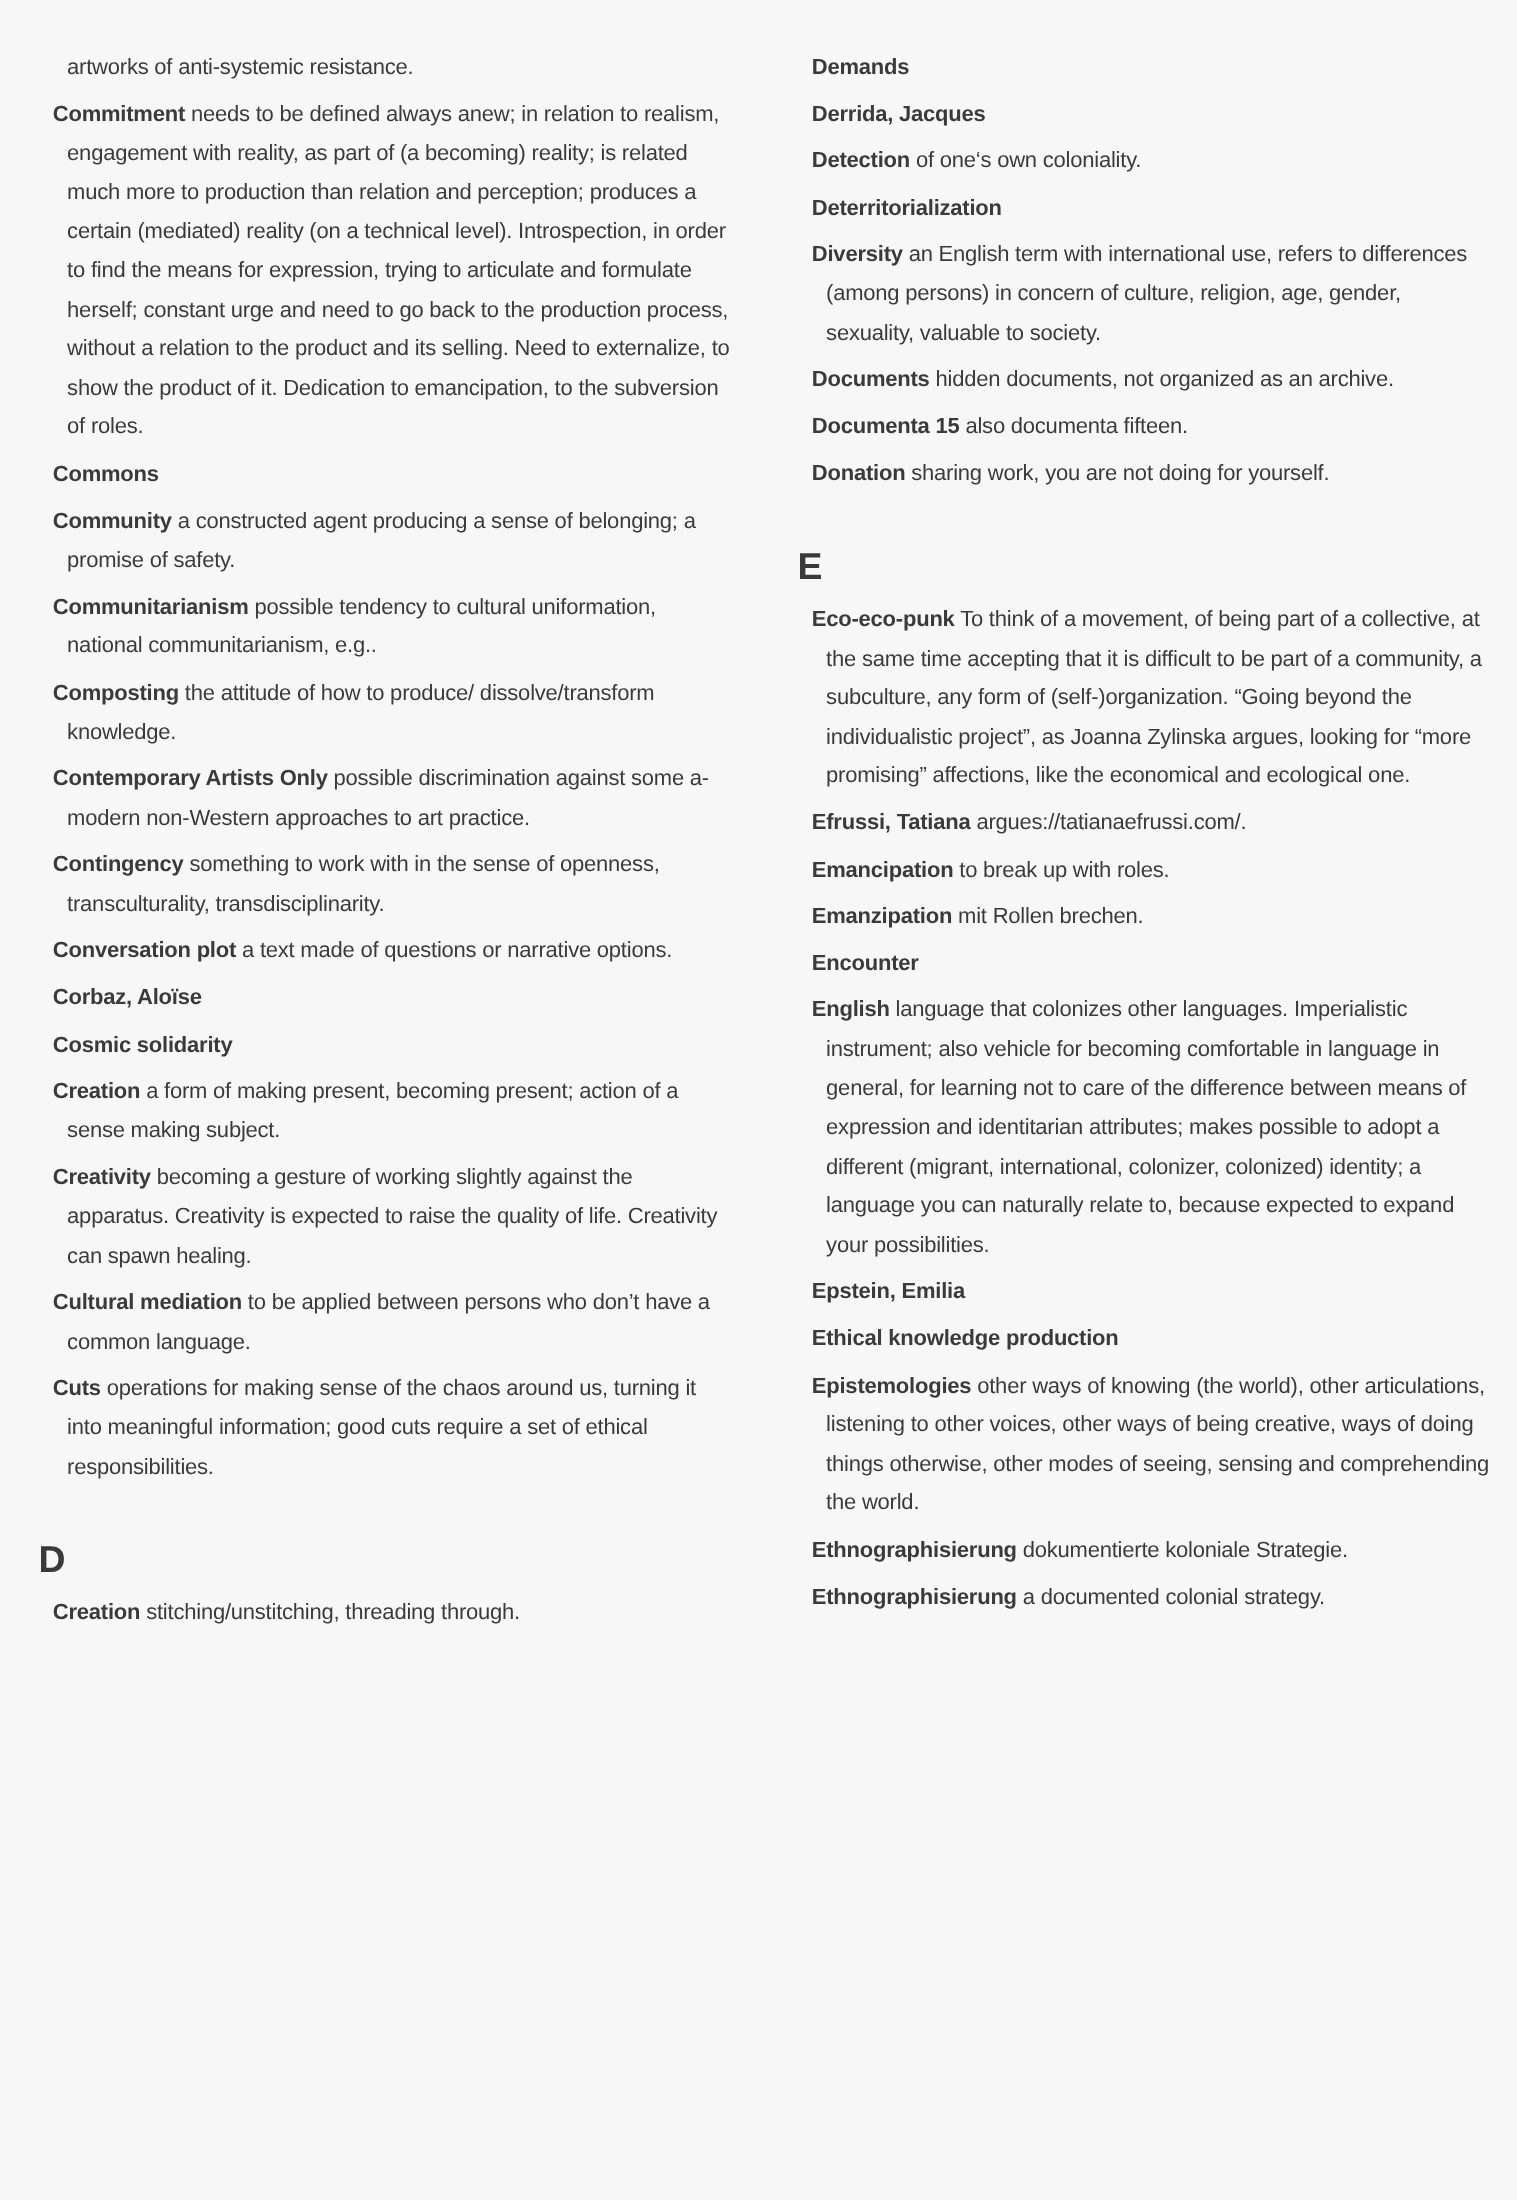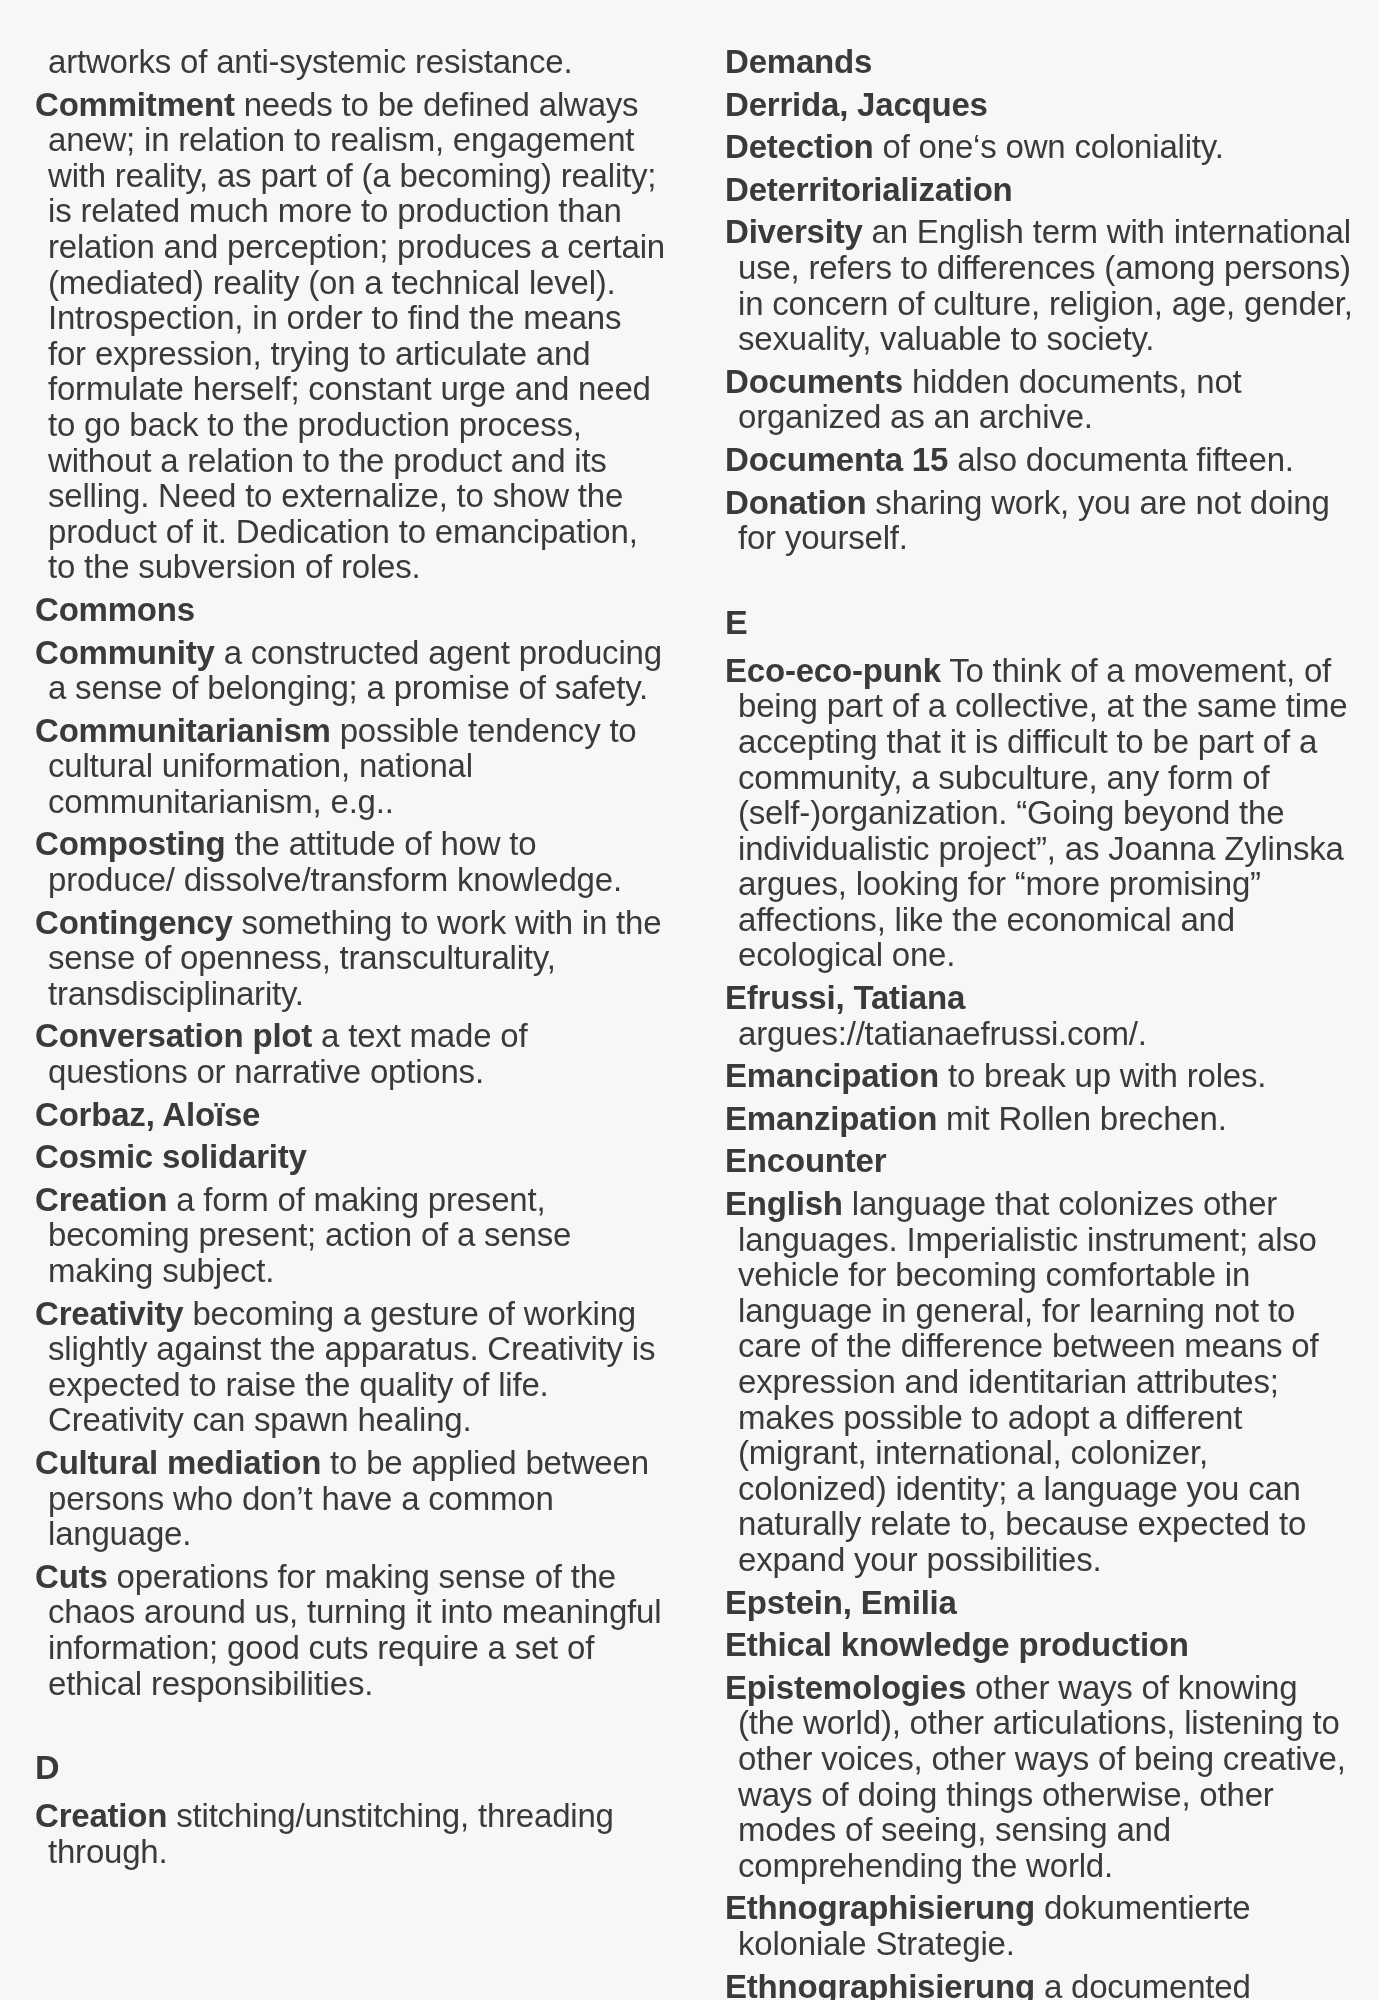--- a/index.html
+++ b/index.html
@@ -16,25 +16,25 @@
       font-family: "Liberation Sans", "DejaVu Sans", sans-serif;
     }
     .column {
       position: absolute;
       top: 44px;
       width: 630px;
     }
     #col-left { left: 35px; }
     #col-right { left: 725px; }
     .entry {
-      font-size: 33px;
+      font-size: 20px;
       line-height: 35.6px;
       padding-left: 13px;
       text-indent: -13px;
-      margin: 0 0 7px 0;
+      margin: 0 0 7px 13px;
       letter-spacing: -0.2px;
     }
     .entry .term {
       font-weight: bold;
     }
     .entry.cont {
       text-indent: 0;
     }
     .letter {
       font-size: 34px;
@@ -46,20 +46,21 @@
 </head>
 <body>
 
 <div class="column" id="col-left">
     <p class="entry cont" style="padding-left: 13px;">artworks of anti-systemic resistance.</p>
     <p class="entry"><span class="term">Commitment</span><span class="sep"> </span><span class="def">needs to be defined always anew; in relation to realism, engagement with reality, as part of (a becoming) reality; is related much more to production than relation and perception; produces a certain (mediated) reality (on a technical level). Introspection, in order to find the means for expression, trying to articulate and formulate herself; constant urge and need to go back to the production process, without a relation to the product and its selling. Need to externalize, to show the product of it. Dedication to emancipation, to the subversion of roles.</span></p>
     <p class="entry"><span class="term">Commons</span></p>
     <p class="entry"><span class="term">Community</span><span class="sep"> </span><span class="def">a constructed agent producing a sense of belonging; a promise of safety.</span></p>
     <p class="entry"><span class="term">Communitarianism</span><span class="sep"> </span><span class="def">possible tendency to cultural uniformation, national communitarianism, e.g..</span></p>
     <p class="entry"><span class="term">Composting</span><span class="sep"> </span><span class="def">the attitude of how to produce/ dissolve/transform knowledge.</span></p>
+    <p class="entry"><span class="term">Contemporary Artists Only</span><span class="sep"> </span><span class="def">possible discrimination against some a-modern non-Western approaches to art practice.</span></p>
     <p class="entry"><span class="term">Contingency</span><span class="sep"> </span><span class="def">something to work with in the sense of openness, transculturality, transdisciplinarity.</span></p>
     <p class="entry"><span class="term">Conversation plot</span><span class="sep"> </span><span class="def">a text made of questions or narrative options.</span></p>
     <p class="entry"><span class="term">Corbaz, Aloïse</span></p>
     <p class="entry"><span class="term">Cosmic solidarity</span></p>
     <p class="entry"><span class="term">Creation</span><span class="sep"> </span><span class="def">a form of making present, becoming present; action of a sense making subject.</span></p>
     <p class="entry"><span class="term">Creativity</span><span class="sep"> </span><span class="def">becoming a gesture of working slightly against the apparatus. Creativity is expected to raise the quality of life. Creativity can spawn healing.</span></p>
     <p class="entry"><span class="term">Cultural mediation</span><span class="sep"> </span><span class="def">to be applied between persons who don’t have a common language.</span></p>
     <p class="entry"><span class="term">Cuts</span><span class="sep"> </span><span class="def">operations for making sense of the chaos around us, turning it into meaningful information; good cuts require a set of ethical responsibilities.</span></p>
     <div class="letter">D</div>
     <p class="entry"><span class="term">Creation</span><span class="sep"> </span><span class="def">stitching/unstitching, threading through.</span></p>

